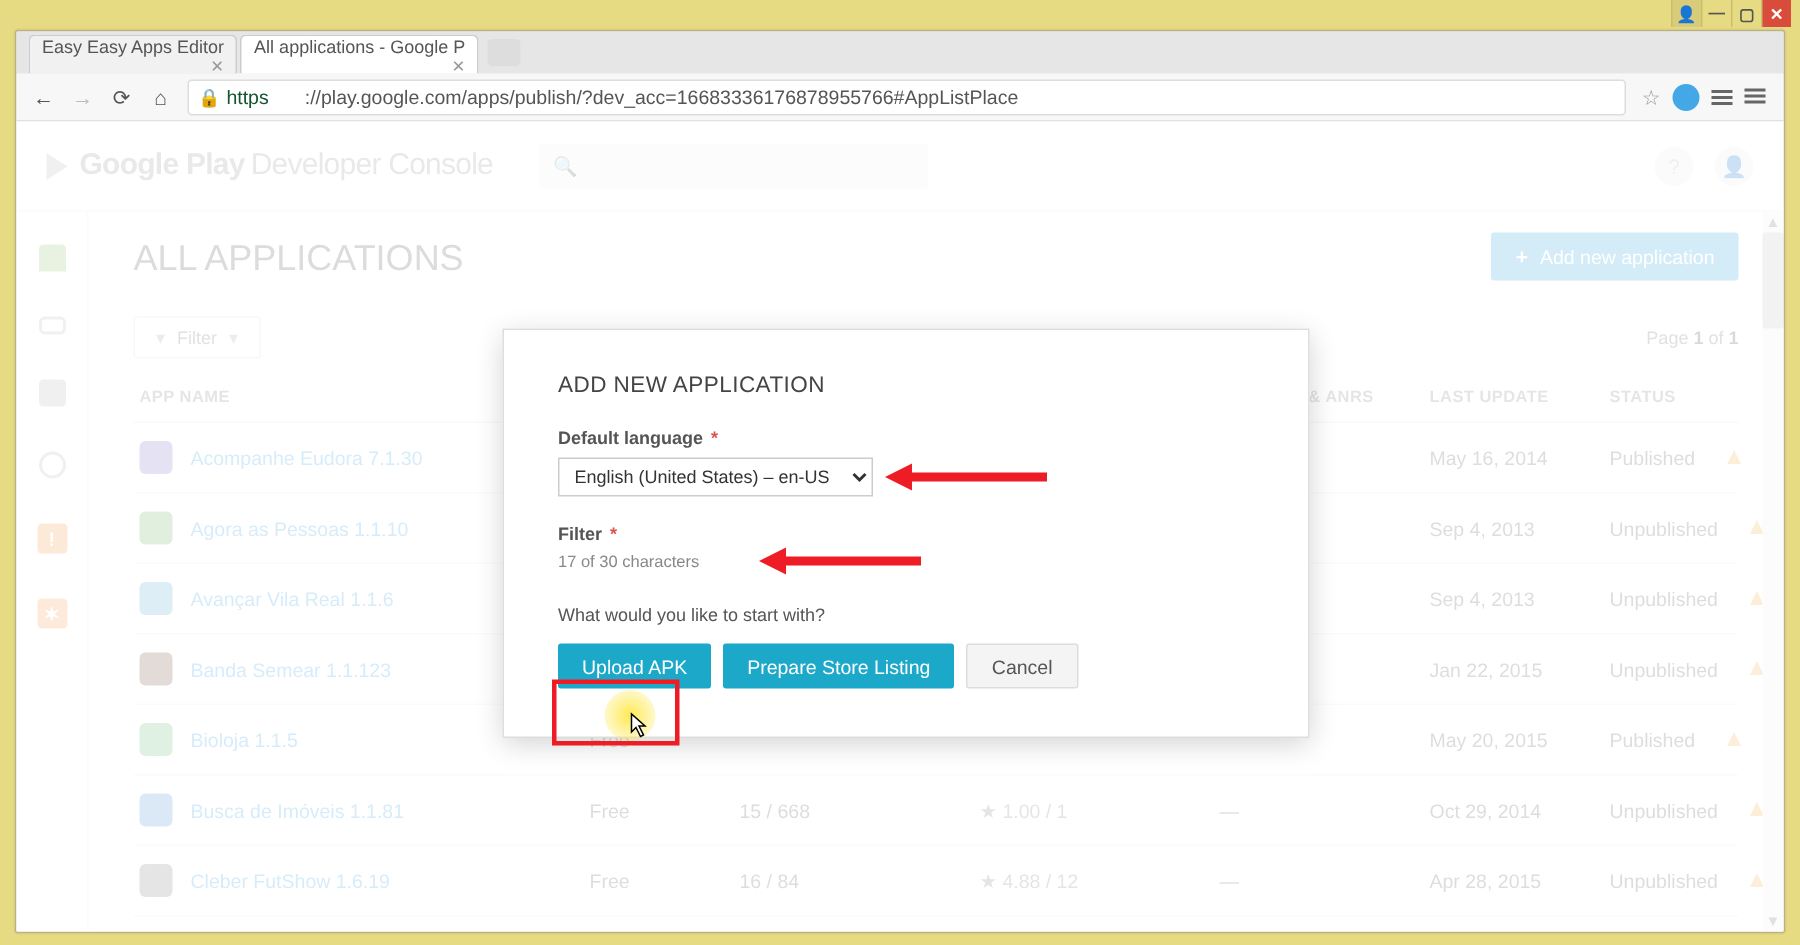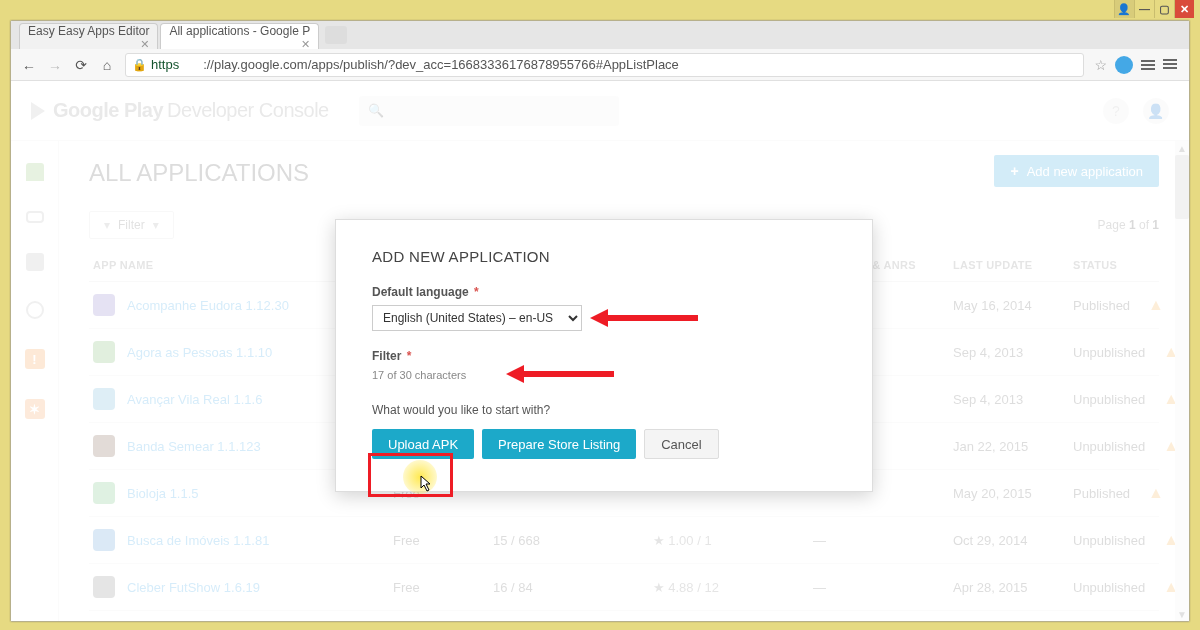--- a/index.html
+++ b/index.html
@@ -175,21 +175,21 @@
           <div>ACTIVE / TOTAL INSTALLS</div>
           <div>AVG. RATING / TOTAL #</div>
           <div>CRASHES &amp; ANRS</div>
           <div>LAST UPDATE</div>
           <div>STATUS</div>
         </div>
         <div id="rows">
             <div class="trow">
     <div class="appcell">
                 <span class="appicon" style="background:#8b7dc7"></span>
-                <span class="appname">Acompanhe Eudora 1.12.30</span>
+                <span class="appname">Acompanhe Eudora 7.1.30</span>
               </div>
     <div>Free</div>
     <div></div>
     <div class="rating"></div>
     <div></div>
     <div>May 16, 2014</div>
     <div style="display:flex;align-items:center;gap:18px">
                 <span>Published</span>
                 <span class="warn-ico">▲</span>
               </div>

